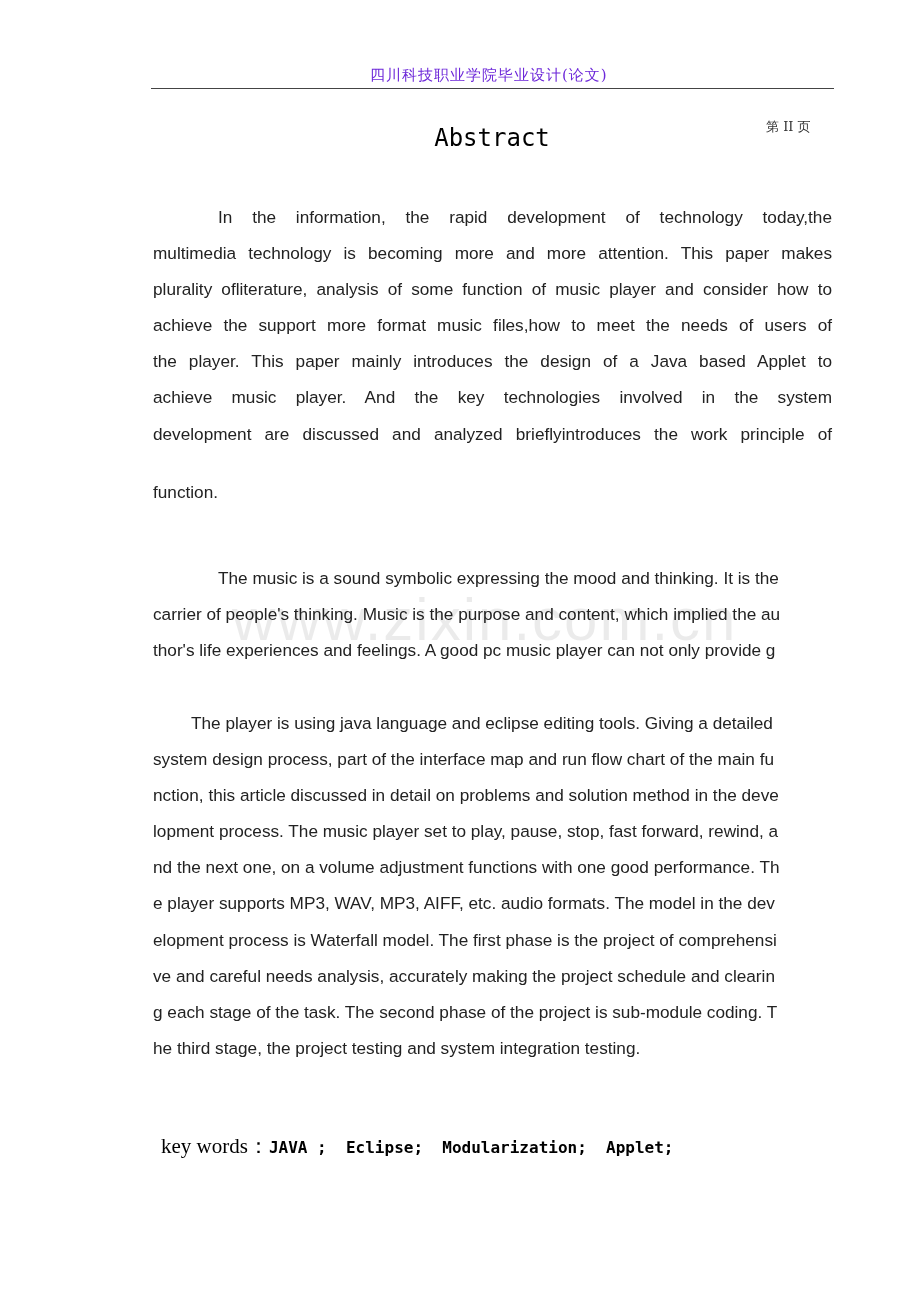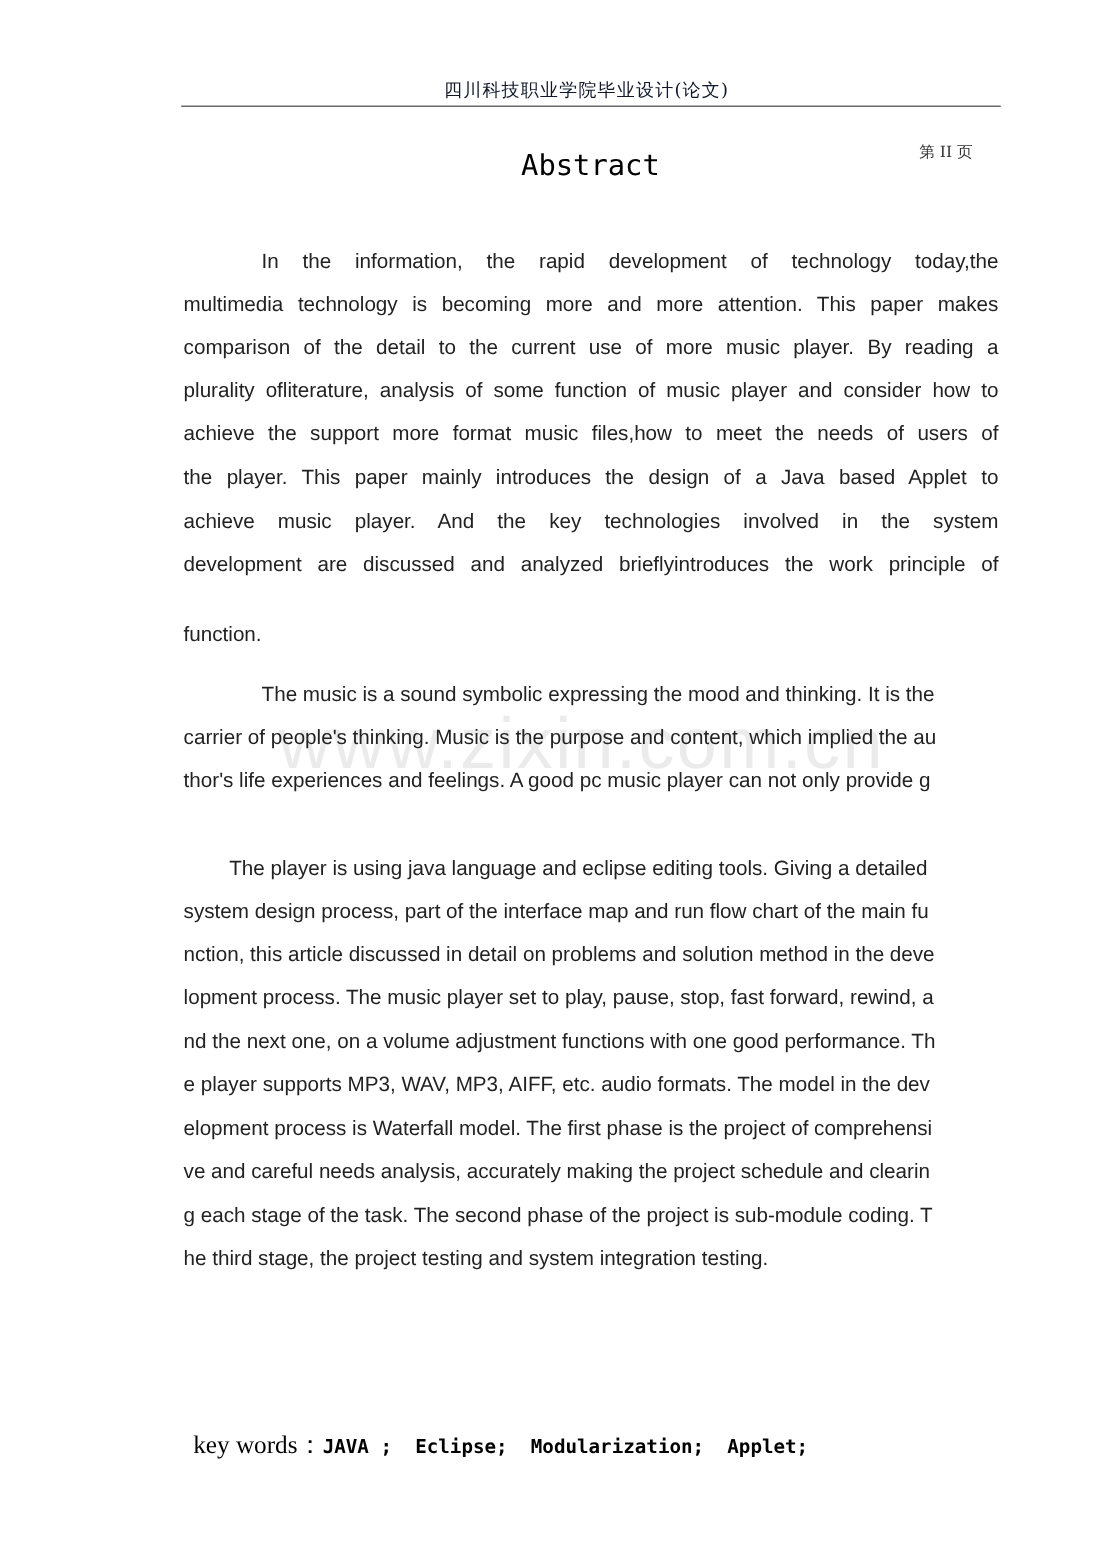--- a/index.html
+++ b/index.html
@@ -1,19 +1,19 @@
 <!DOCTYPE html>
 <html><head>
 <meta charset="utf-8">
 <style>
   html, body { margin: 0; padding: 0; background: #ffffff; }
   body { width: 920px; height: 1302px; position: relative; overflow: hidden; }
   .header-title {
     position: absolute; left: 370px; top: 66px;
-    font-family: "DejaVu Serif", serif; font-size: 15px; color: #0f172a;
+    font-family: "DejaVu Serif", serif; font-size: 15px; color: #6d28d9;
     letter-spacing: 1px;
   }
   .header-page {
     position: absolute; left: 766px; top: 70px;
     font-family: "DejaVu Serif", serif; font-size: 13px; color: #333; margin-top: 48px;
   }
   .header-rule {
     position: absolute; left: 151px; top: 88px; width: 683px; height: 0;
     border-top: 1.5px solid #444;
   }
@@ -31,40 +31,39 @@
   .para.justify .ln.last { text-align-last: left; margin-top: 22px; }
   #p1 { top: 199px; }
   #p2 { top: 560px; }
   #p3 { top: 705px; }
   .watermark {
     position: absolute; left: 232px; top: 585px;
     font-family: Liberation Sans, sans-serif; font-size: 60px; color: rgba(0,0,0,0.08);
     letter-spacing: 2px; pointer-events: none;
   }
   .keywords {
-    position: absolute; left: 153px; top: 1172px; white-space: pre;
+    position: absolute; left: 153px; top: 1114px; white-space: pre;
   }
   .kw-label { font-family: "Liberation Serif", serif; font-size: 21px; color: #000; }
   .kw-values { font-family: "DejaVu Sans Mono", monospace; font-size: 16px; font-weight: bold; color: #000; }
 </style>
 </head>
 <body>
 
 <div class="header-title">四川科技职业学院毕业设计(论文)</div>
 <div class="header-page">第 II 页</div>
 <div class="header-rule"></div>
 
 <div class="doc-title">Abstract</div>
 
 <div class="watermark">www.zixin.com.cn</div>
 
 <div class="para justify" id="p1">
     <span class="ln" style="padding-left: 65px;">In the information, the rapid development of technology today,the</span>
     <span class="ln">multimedia technology is becoming more and more attention. This paper makes</span>
-    <span class="ln">comparison of the detail to the current use of more music player. By reading a</span>
     <span class="ln">plurality ofliterature, analysis of some function of music player and consider how to</span>
     <span class="ln">achieve the support more format music files,how to meet the needs of users of</span>
     <span class="ln">the player. This paper mainly introduces the design of a Java based Applet to</span>
     <span class="ln">achieve music player. And the key technologies involved in the system</span>
     <span class="ln">development are discussed and analyzed brieflyintroduces the work principle of</span>
     <span class="ln last">function.</span>
   </div>
 <div class="para" id="p2">
     <span class="ln" style="padding-left: 65px;">The music is a sound symbolic expressing the mood and thinking. It is the</span>
     <span class="ln">carrier of people's thinking. Music is the purpose and content, which implied the au</span>

